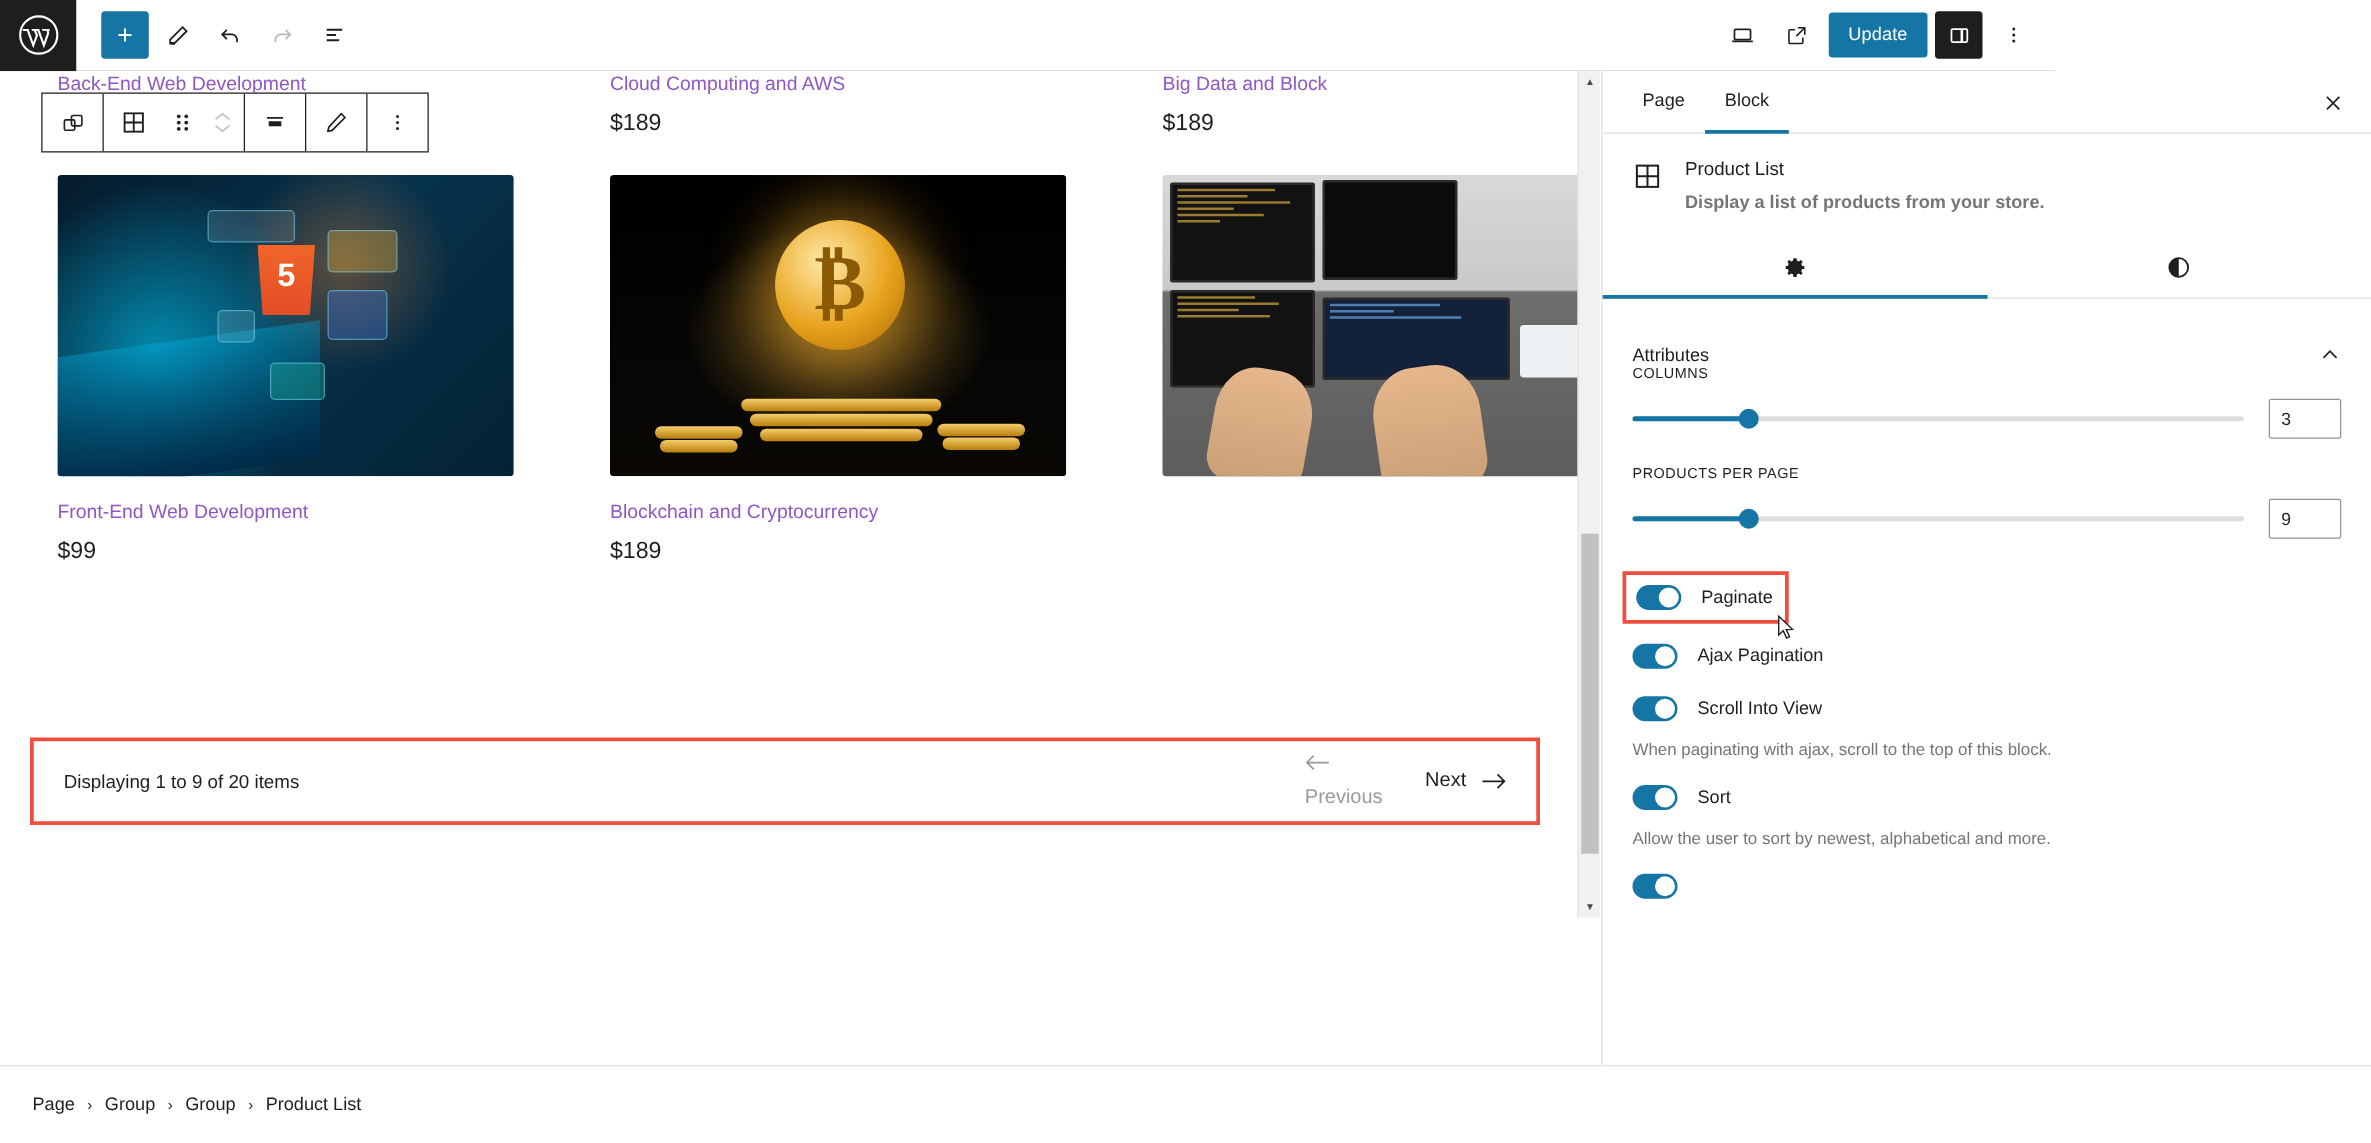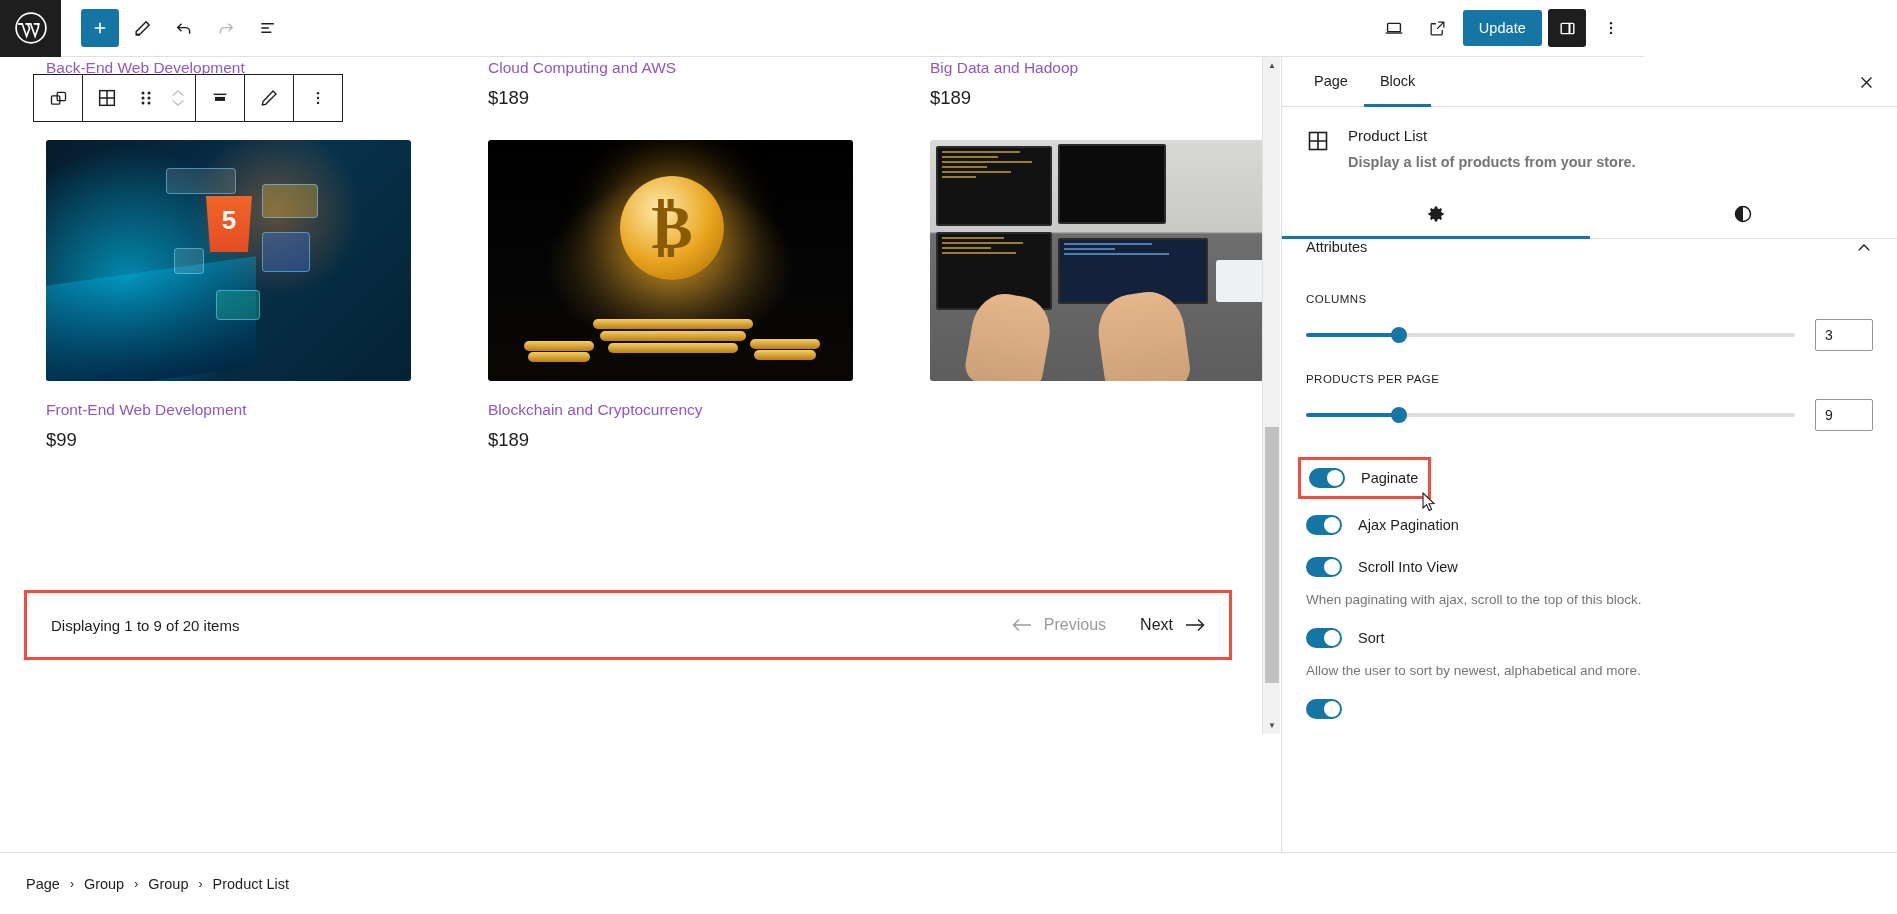--- a/index.html
+++ b/index.html
@@ -149,21 +149,21 @@
   .pagination-bar {
     position: absolute; left: 24px; top: 533px;
     width: 1208px; height: 70px;
     border: 3px solid #f04e3e;
     background: #fff;
     display: flex; align-items: center;
     padding: 17px 24px;
   }
   .pg-count { font-size: 15px; color: #1e1e1e; }
   .pg-nav { margin-left: auto; display: flex; align-items: center; gap: 34px; }
-  .pg-prev { color: #9a9a9a; font-size: 16px; display:flex; align-items:center; gap:12px; cursor: pointer;}
+  .pg-prev { color: #9a9a9a; font-size: 16px; display:flex; align-items:flex-start; gap:12px; cursor: pointer; flex-direction: column;}
   .pg-next { color: #1e1e1e; font-size: 16px; display:flex; align-items:center; gap:12px; cursor: pointer;}
 
   
   .canvas-scrollbar {
     position: absolute; top: 57px; left: 1262px;
     width: 18px; height: 677px;
     background: #f1f1f1;
     border-left: 1px solid #e2e2e2;
   }
   .csb-arrow {
@@ -210,21 +210,21 @@
     display: flex; border-bottom: 1px solid #e0e0e0; margin-top: 14px;
   }
   .sb-subtab {
     flex: 1; height: 48px; display:flex; align-items:center; justify-content:center;
     cursor:pointer; border-bottom: 3px solid transparent; margin-bottom:-1px; color:#1e1e1e;
   }
   .sb-subtab.active { border-bottom-color: #1575a5; }
 
   .sb-panel { padding: 0 24px; }
   .sb-panel-head {
-    height: 54px; display:flex; align-items:flex-start; justify-content: space-between;
+    height: 54px; display:flex; align-items:flex-end; justify-content: space-between;
     font-size: 14.5px; color:#1e1e1e; cursor:pointer;
   }
 
   .ctrl { margin-bottom: 22px; }
   .ctrl-label {
     font-size: 11.5px; letter-spacing: .45px; color: #1e1e1e;
     text-transform: uppercase; margin-bottom: 14px;
   }
   .slider-row { display:flex; align-items:center; gap: 18px; }
   .slider {
@@ -360,21 +360,21 @@
   <div class="prod-row" style="position:absolute; top:0px; left:0;">
     <div>
       <div class="prod-title">Back-End Web Development</div>
       <div class="prod-price"></div>
     </div>
     <div>
       <div class="prod-title">Cloud Computing and AWS</div>
       <div class="prod-price">$189</div>
     </div>
     <div>
-      <div class="prod-title">Big Data and Hadoop</div>
+      <div class="prod-title">Big Data and Block</div>
       <div class="prod-price">$189</div>
     </div>
   </div>
 
   <div class="block-toolbar">
     <div class="bt-item">
       <svg width="21" height="21" viewBox="0 0 24 24" stroke="#1e1e1e" stroke-width="1.5" fill="none">
         <rect x="4" y="9" width="9.5" height="9.5" rx="1.4"></rect>
         <rect x="10.5" y="5" width="9.5" height="9.5" rx="1.4"></rect>
       </svg>

